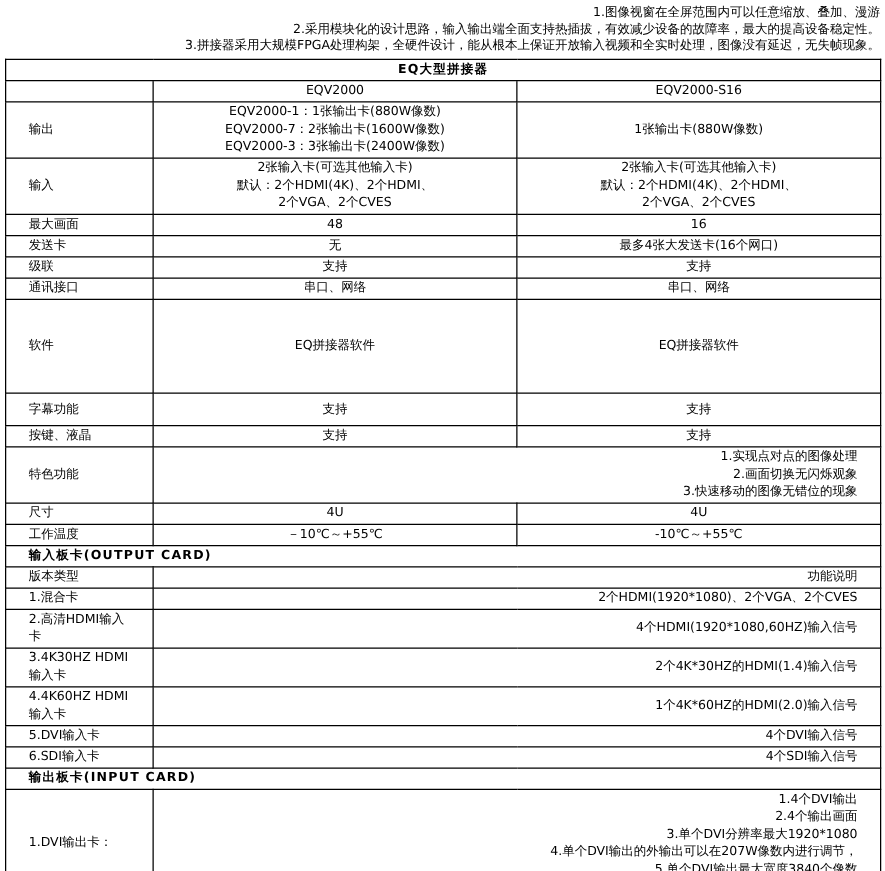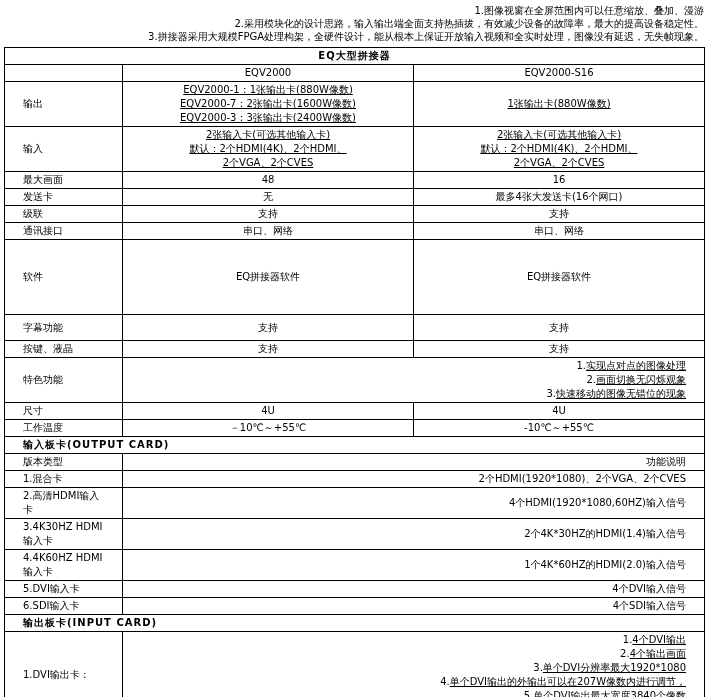--- a/index.html
+++ b/index.html
@@ -33,21 +33,21 @@
   .sec-title{
     text-align:left;
     font-size:16px;
     font-weight:bold;
     letter-spacing:1px;
     padding:3px 0;
   }
   .c{text-align:center;}
   .l{text-align:right;}
   .lbl{padding-left:4px;}
-  .multi{line-height:15px;text-decoration:underline;}
+  .multi{line-height:15px;}
   .indent{padding-left:26px;}
   .listline{display:block;white-space:nowrap;}
   .numcol{display:inline-block;width:16px;}
   .h16{height:16px;}
 </style>
 </head>
 <body>
 
 <div class="page">
 

